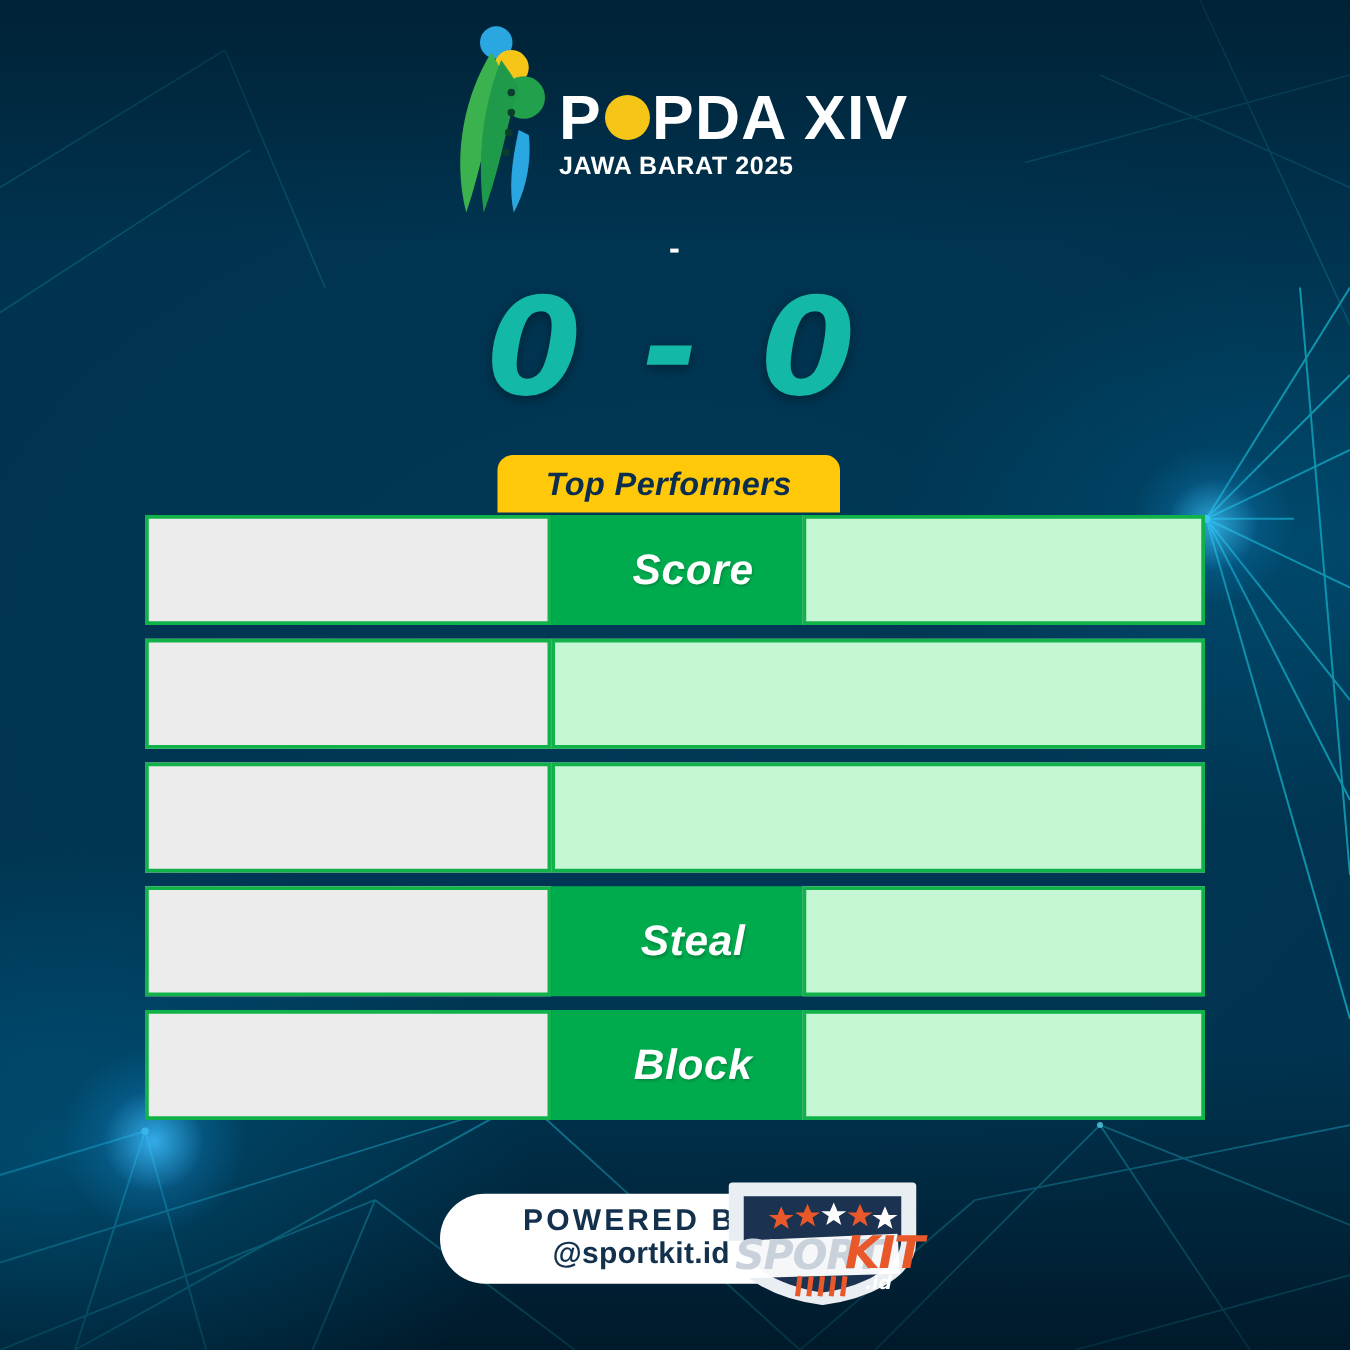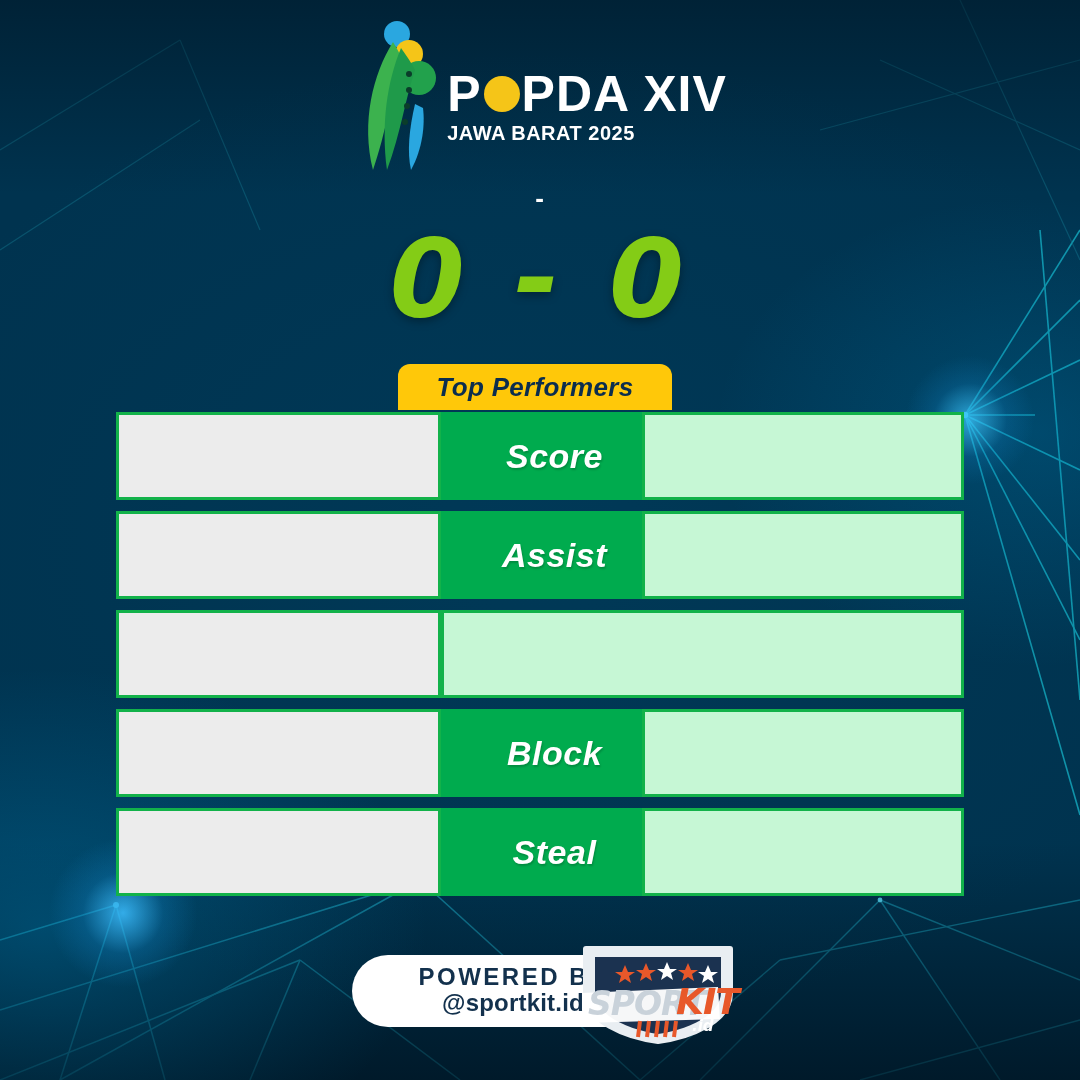--- a/index.html
+++ b/index.html
@@ -31,21 +31,21 @@
   .logo-mark{width:88px;height:160px;position:relative;}
   .logo-text{display:flex;flex-direction:column;justify-content:center;line-height:1;margin-top:28px;}
   .popda{font-size:50px;font-weight:bold;color:#fff;letter-spacing:1px;display:flex;align-items:center;}
   .popda .dot-o{display:inline-block;width:36px;height:36px;border-radius:50%;background:#f5c518;margin:0 2px;vertical-align:middle;}
   .jawa{font-size:20px;font-weight:bold;color:#fff;letter-spacing:.5px;margin-top:4px;}
 
   
   .teams-dash{position:absolute;top:186px;left:0;right:0;text-align:center;
     color:#fff;font-size:26px;font-weight:bold;letter-spacing:1px;line-height:24px;}
   .score{position:absolute;top:216px;left:0;right:0;text-align:center;
-    color:#84cc16;font-size:108px;font-weight:bold;font-style:italic;letter-spacing:6px;
+    color:#14b8a6;font-size:108px;font-weight:bold;font-style:italic;letter-spacing:6px;
     font-family:"DejaVu Sans", sans-serif; text-shadow:0 3px 10px rgba(0,0,0,.35);}
 
   
   .tp-banner{position:absolute;left:398px;top:364px;width:274px;height:46px;
     background:#ffc809;border-radius:12px 12px 0 0;
     display:flex;align-items:center;justify-content:center;z-index:5;}
   .tp-banner span{color:#0b2d4e;font-size:26px;font-weight:bold;font-style:italic;letter-spacing:.3px;}
 
   
   .table{position:absolute;left:116px;top:412px;width:848px;}
@@ -164,43 +164,40 @@
     <div class="row">
       <div class="cell-left"></div>
       <div class="cell-mid">
         <span>Score</span>
       </div>
       <div class="cell-right"></div>
     </div>
 
     <div class="row">
       <div class="cell-left"></div>
+      <div class="cell-right"></div>
+    </div>
+
+    <div class="row">
+      <div class="cell-left"></div>
+      <div class="cell-right"></div>
+    </div>
+
+    <div class="row">
+      <div class="cell-left"></div>
       <div class="cell-mid">
-        <span>Assist</span>
-      </div>
-      <div class="cell-right"></div>
-    </div>
-
-    <div class="row">
-      <div class="cell-left"></div>
+        <span>Steal</span>
+      </div>
       <div class="cell-right"></div>
     </div>
 
     <div class="row">
       <div class="cell-left"></div>
       <div class="cell-mid">
         <span>Block</span>
-      </div>
-      <div class="cell-right"></div>
-    </div>
-
-    <div class="row">
-      <div class="cell-left"></div>
-      <div class="cell-mid">
-        <span>Steal</span>
       </div>
       <div class="cell-right"></div>
     </div>
 
   </div>
 
   <div class="footer">
     <div class="pill">
       <div class="pw">POWERED BY</div>
       <div class="sk">@sportkit.id</div>

